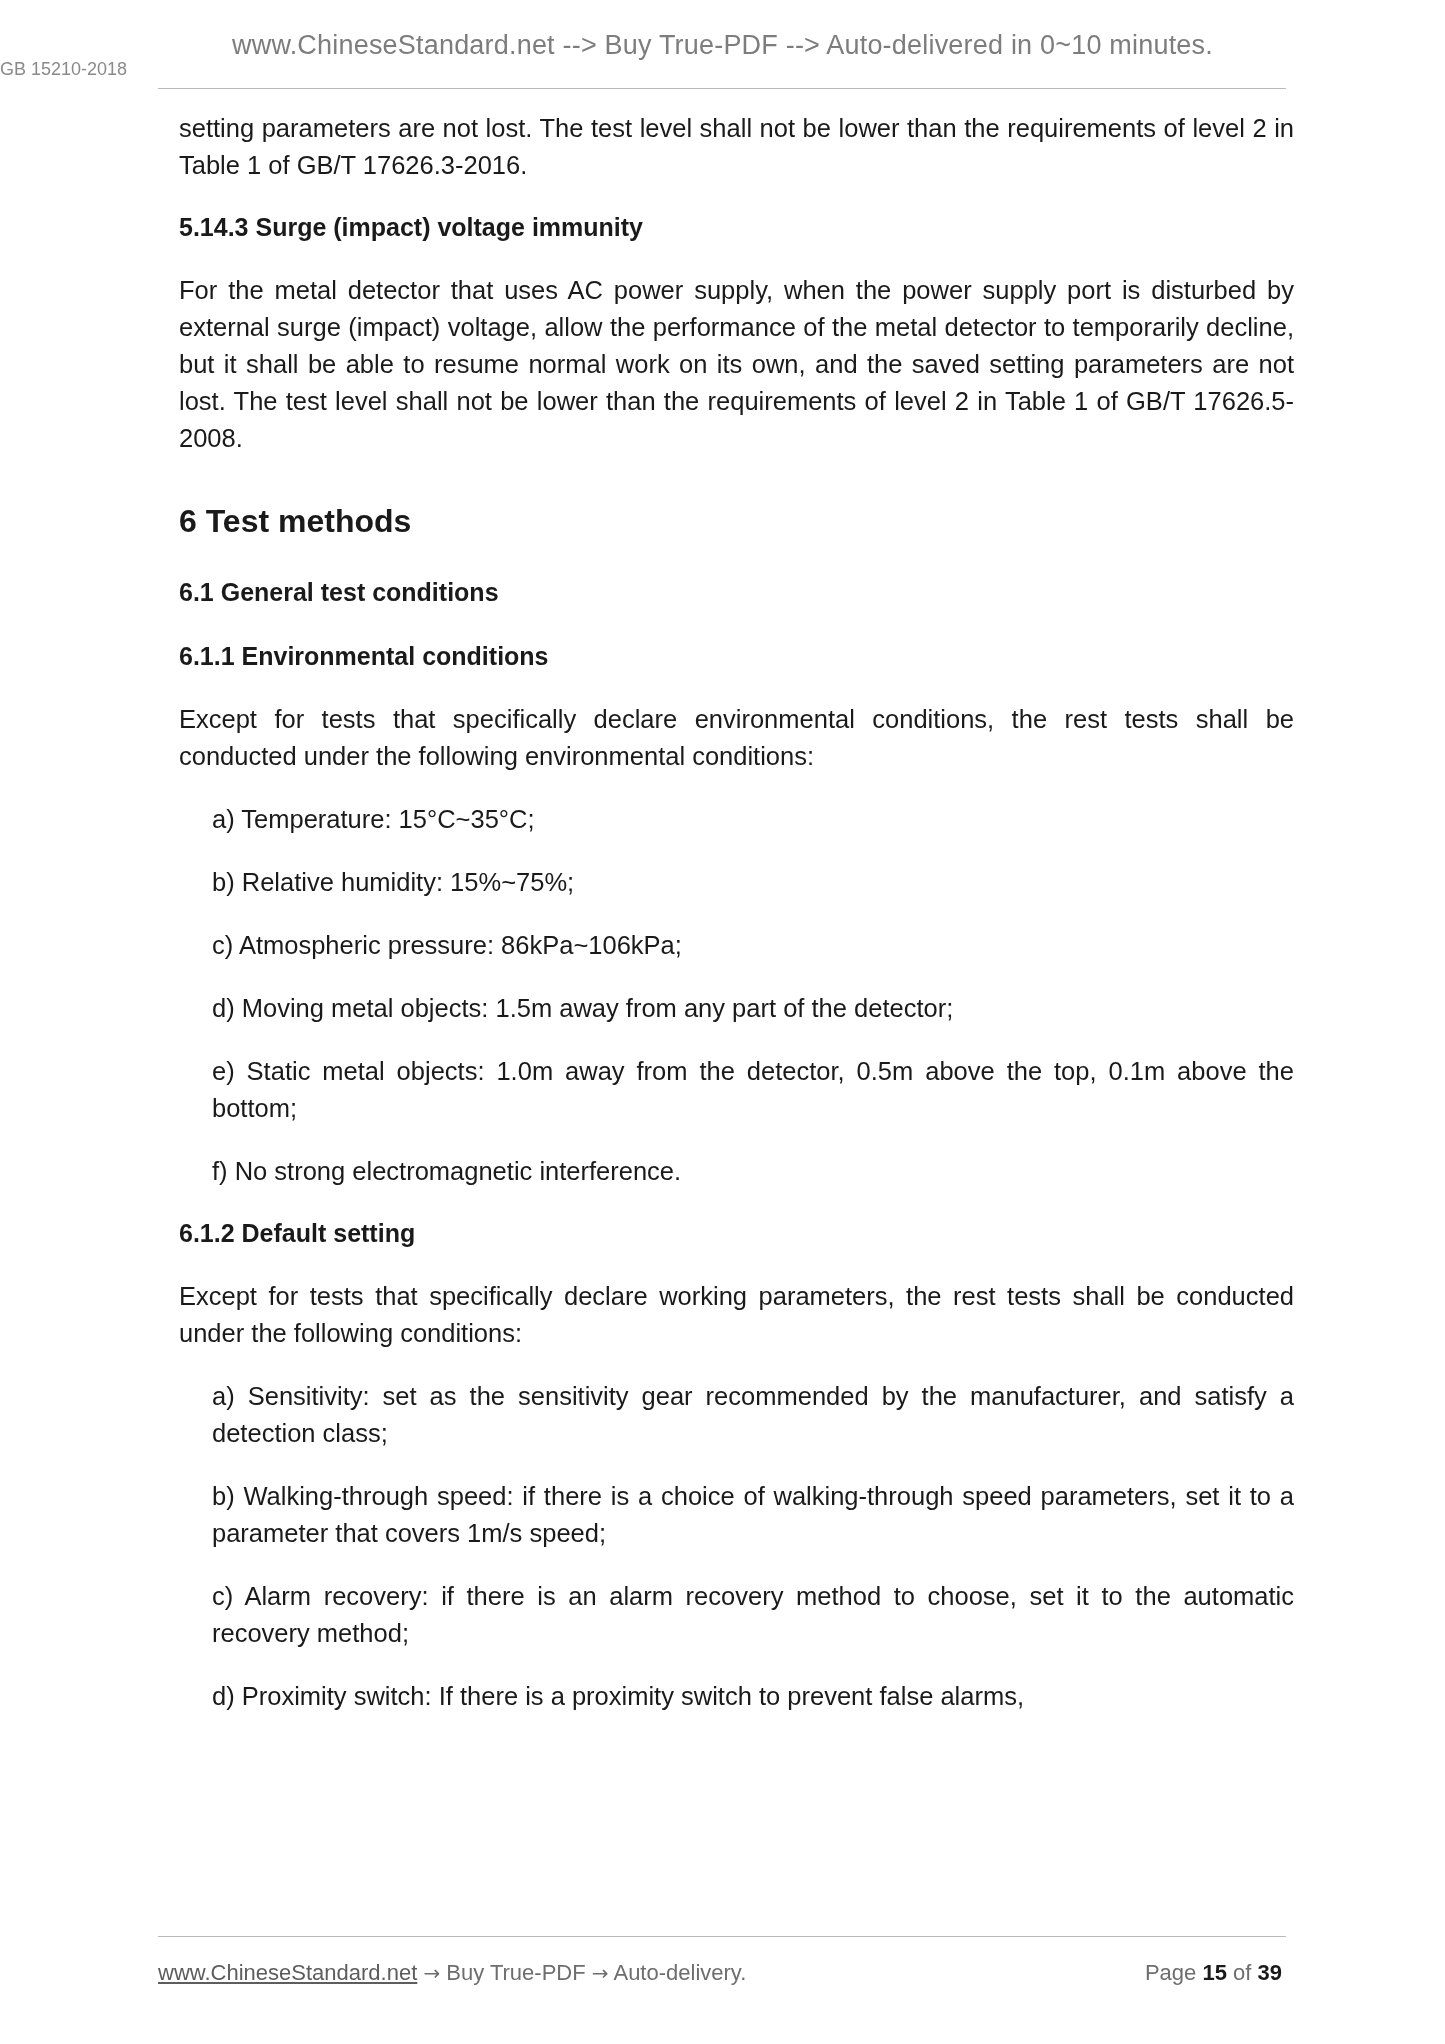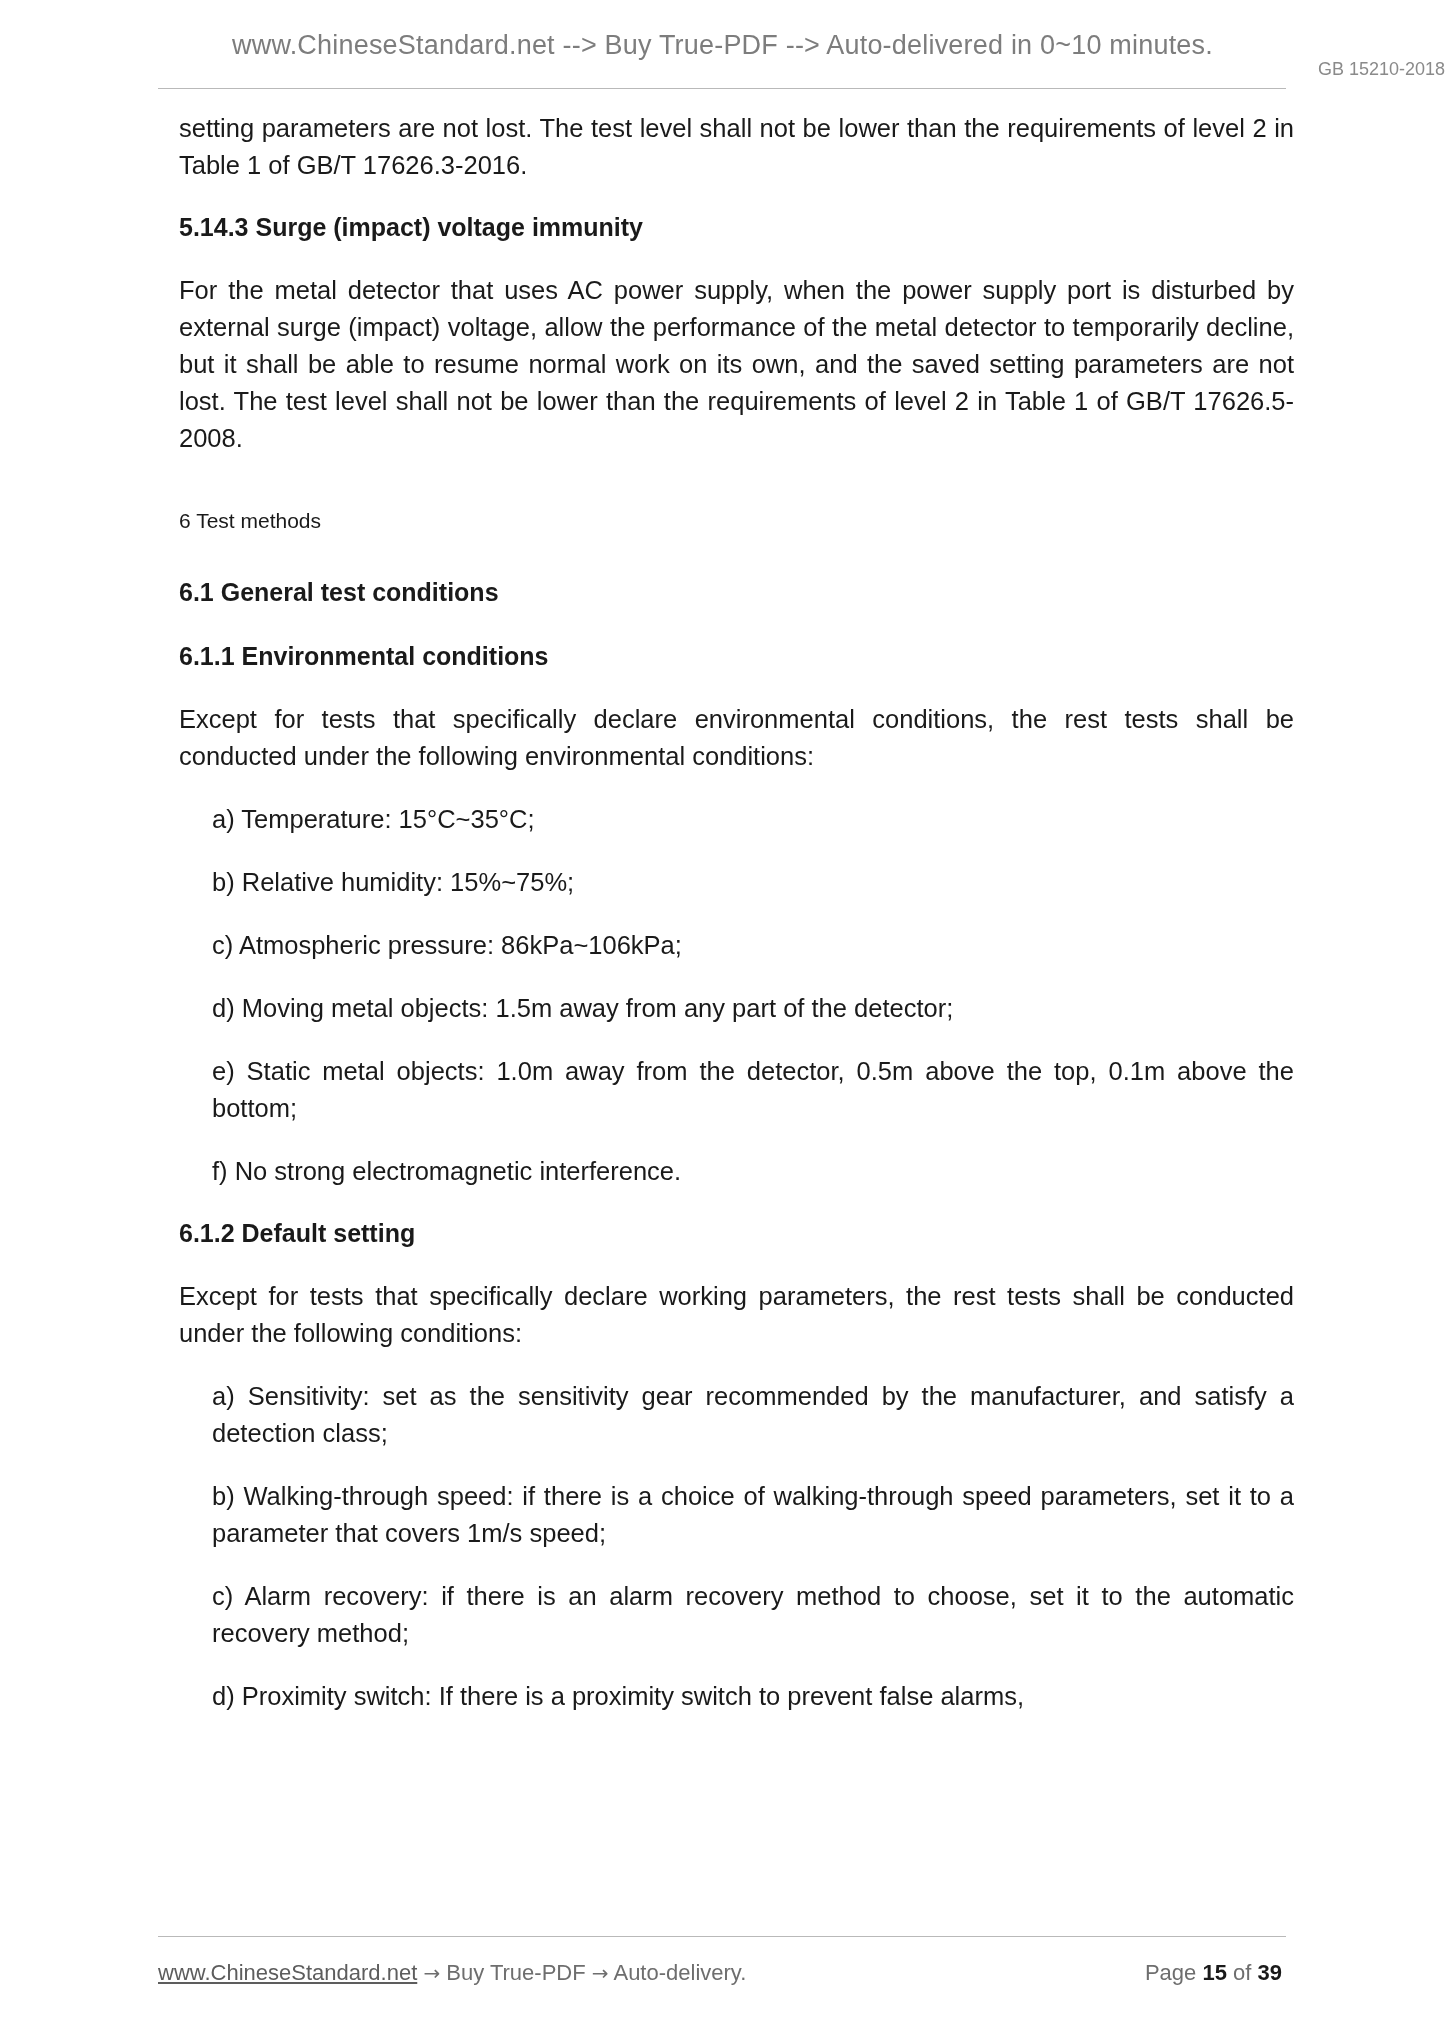--- a/index.html
+++ b/index.html
@@ -33,21 +33,21 @@
     font-size: 27px;
     color: #7d7d7d;
     letter-spacing: 0.2px;
     white-space: nowrap;
   }
   .header-std {
     position: absolute;
     top: 59px;
     left: 0;
     width: 1445px;
-    text-align: right;
+    text-align: left;
     font-size: 18px;
     color: #8a8a8a;
   }
   .header-rule {
     position: absolute;
     top: 88px;
     left: 158px;
     width: 1128px;
     height: 1px;
     background: #b9b9b9;
@@ -62,22 +62,22 @@
   }
   p.para {
     margin: 0 0 26px 0;
     font-size: 25.5px;
     line-height: 37px;
     text-align: justify;
     text-justify: inter-word;
   }
   h2.h-main {
     margin: 44px 0 34px 0;
-    font-size: 21px;
-    font-weight: normal;
+    font-size: 32px;
+    font-weight: bold;
     line-height: 40px;
   }
   h3.h-sub {
     margin: 0 0 30px 0;
     font-size: 25px;
     font-weight: bold;
     line-height: 34px;
   }
   h4.h-subsub {
     margin: 0 0 28px 0;

